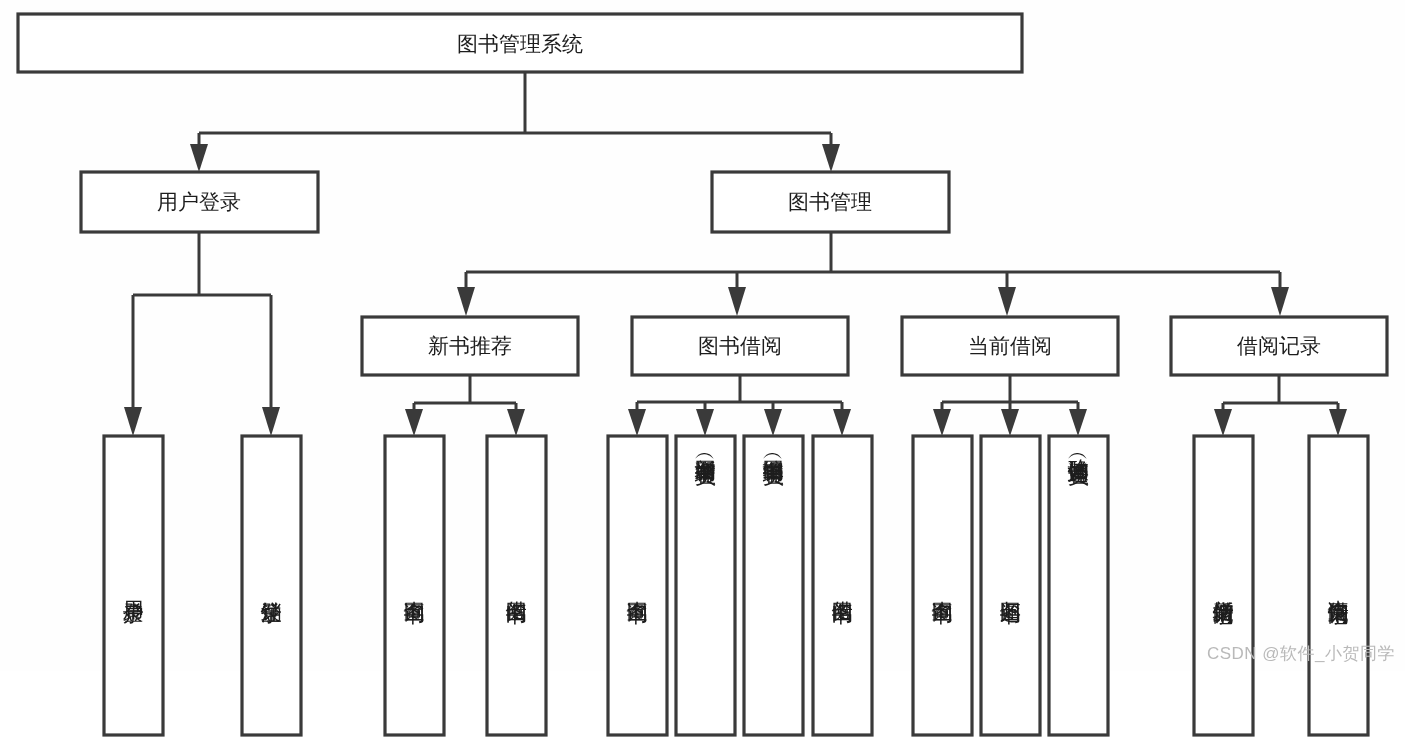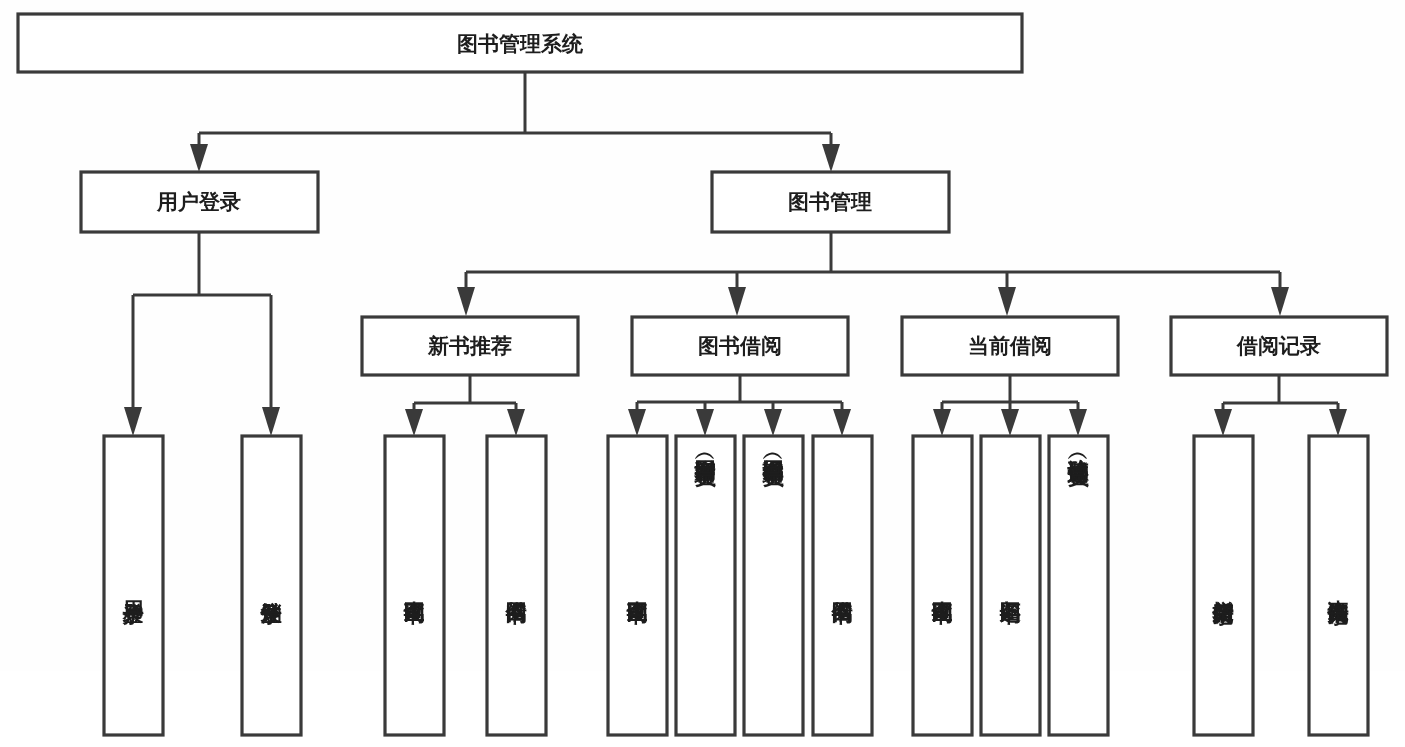--- a/index.html
+++ b/index.html
@@ -12,21 +12,20 @@
     height: 747px;
     font-family: "Liberation Sans", "DejaVu Sans", sans-serif;
     overflow: hidden;
     position: relative;
   }
   #diagram-root {
     position: relative;
     width: 1405px;
     height: 671px;
     background: #fefefe;
-    font-weight: bold;
   }
   svg#flow {
     position: absolute;
     left: 0;
     top: 0;
     width: 1405px;
     height: 747px;
     display: block;
   }
   .node-rect {
@@ -258,14 +257,15 @@
     <span class="node-label-v">确认归还（管理员）</span>
   </div>
 
   <div class="vlabel-wrap centered" style="left:1194px; top:436px; width:59px; height:299px;">
     <span class="node-label-v">新增借阅记录</span>
   </div>
   <div class="vlabel-wrap centered" style="left:1309px; top:436px; width:59px; height:299px;">
     <span class="node-label-v">查询借阅记录</span>
   </div>
 
+  <div class="watermark">CSDN @软件_小贺同学</div>
 
 </div>
 
 </body></html>

